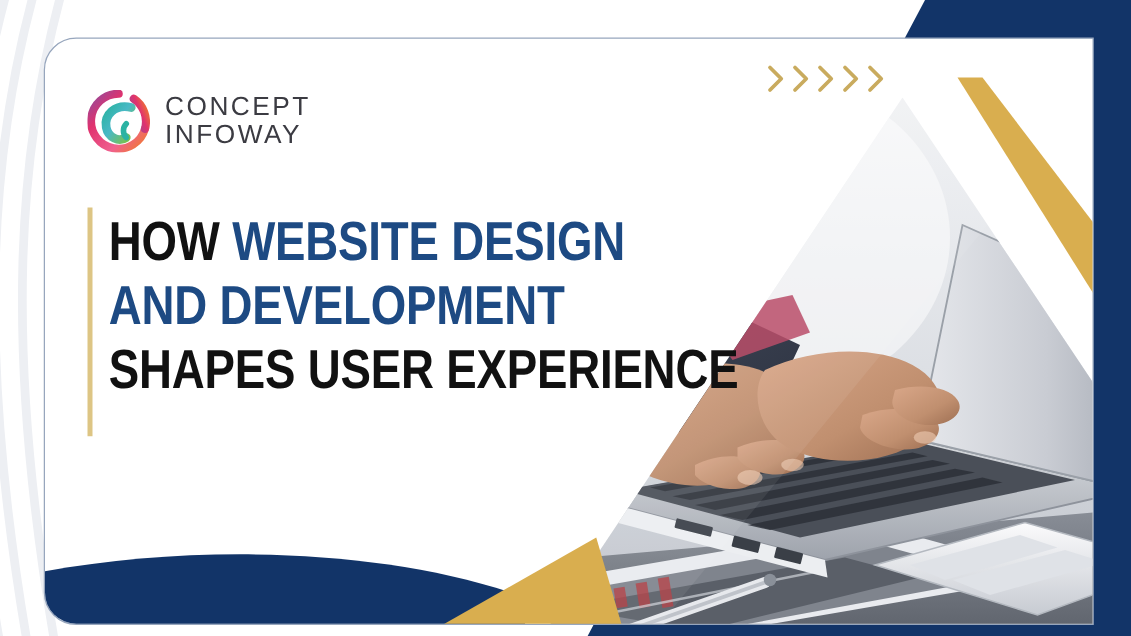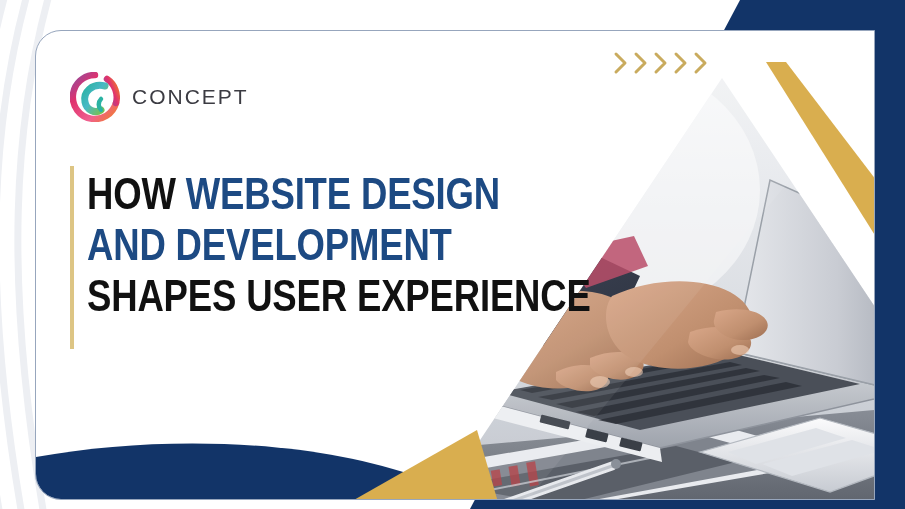--- a/index.html
+++ b/index.html
@@ -336,20 +336,21 @@
           </defs>
 
           <path d="M50 6 A44 44 0 1 0 92 62" fill="none" stroke="url(#ringA)" stroke-width="13" stroke-linecap="round"></path>
           <path d="M92 62 A44 44 0 0 0 74 14" fill="none" stroke="url(#ringB)" stroke-width="13" stroke-linecap="round"></path>
 
           <path d="M70 28 C44 22, 26 40, 30 60 C33 76, 50 84, 62 76" fill="none" stroke="url(#innerC)" stroke-width="14" stroke-linecap="round"></path>
           <path d="M62 76 C56 70, 56 60, 62 54" fill="none" stroke="#2bb3a3" stroke-width="9" stroke-linecap="round"></path>
         </svg>
         <span class="logo-word">
           <span>CONCEPT</span>
+          <span>INFOWAY</span>
         </span>
       </div>
 
       <div class="chevrons">
         <svg width="18" height="26" viewBox="0 0 18 26" aria-hidden="true">
           <polyline points="4,4 13,13 4,22" fill="none" stroke="#c9ab5e" stroke-width="3" stroke-linecap="round" stroke-linejoin="round"></polyline>
         </svg>
         <svg width="18" height="26" viewBox="0 0 18 26" aria-hidden="true">
           <polyline points="4,4 13,13 4,22" fill="none" stroke="#c9ab5e" stroke-width="3" stroke-linecap="round" stroke-linejoin="round"></polyline>
         </svg>

